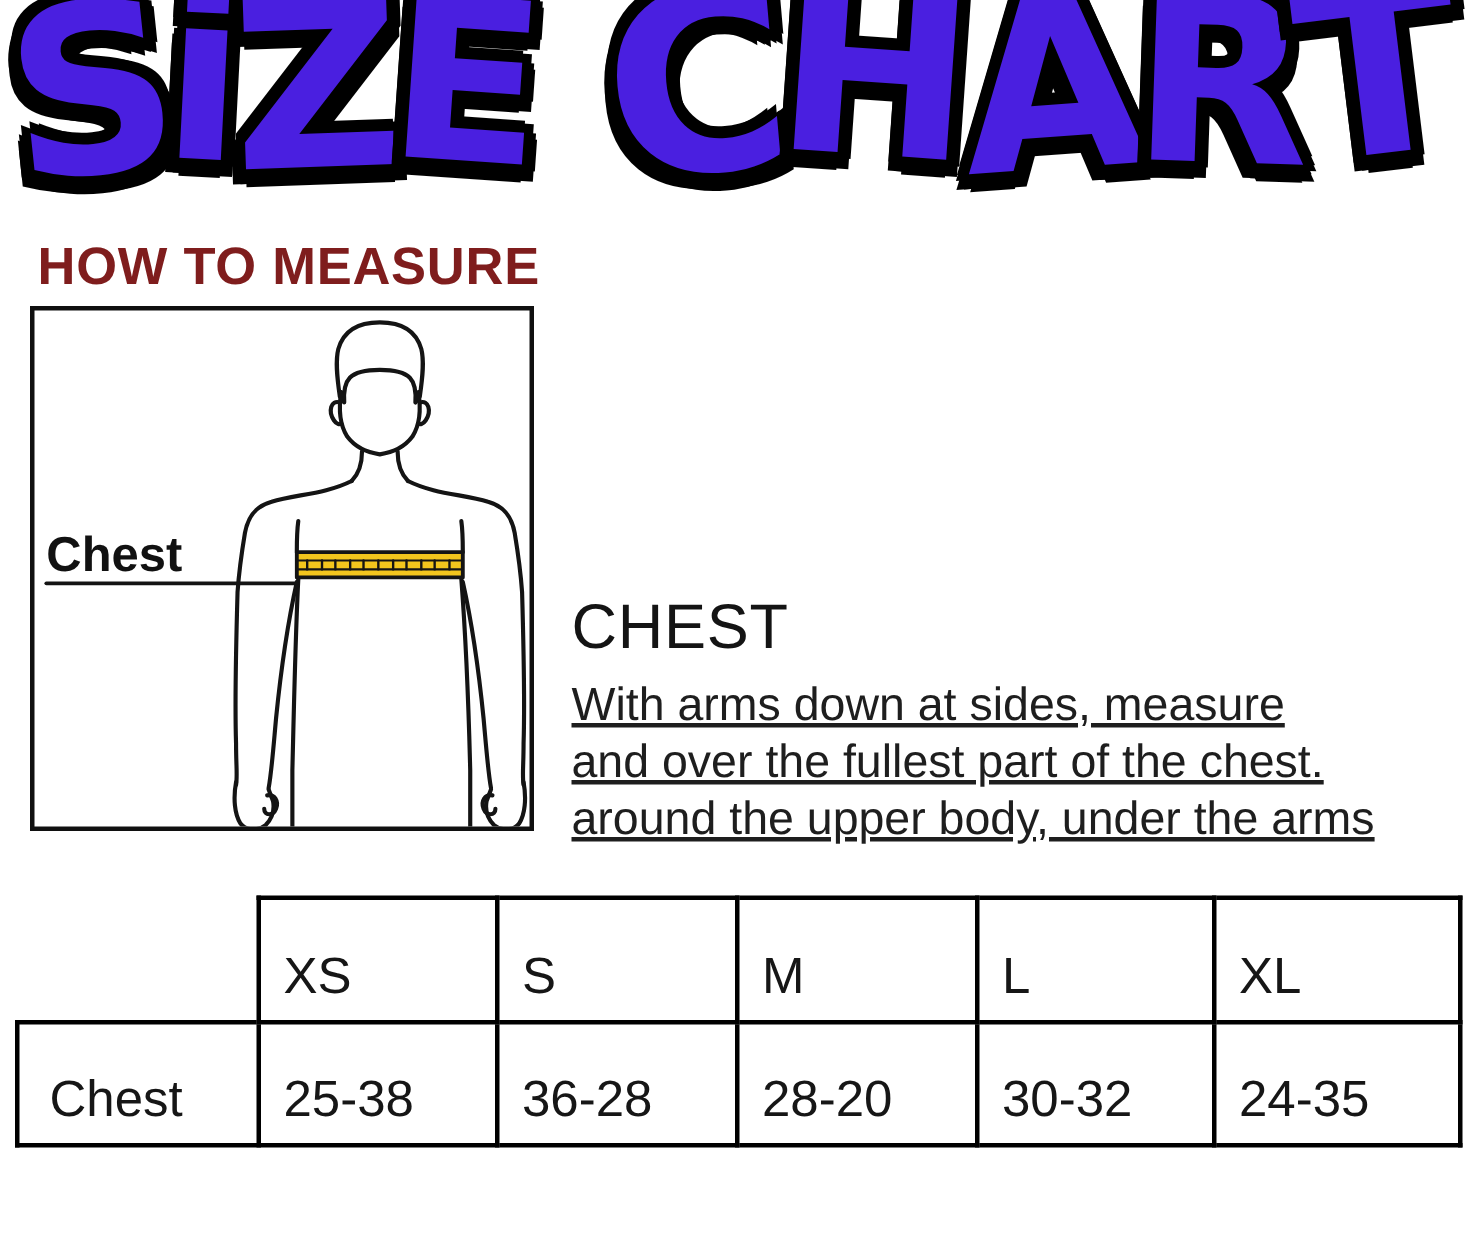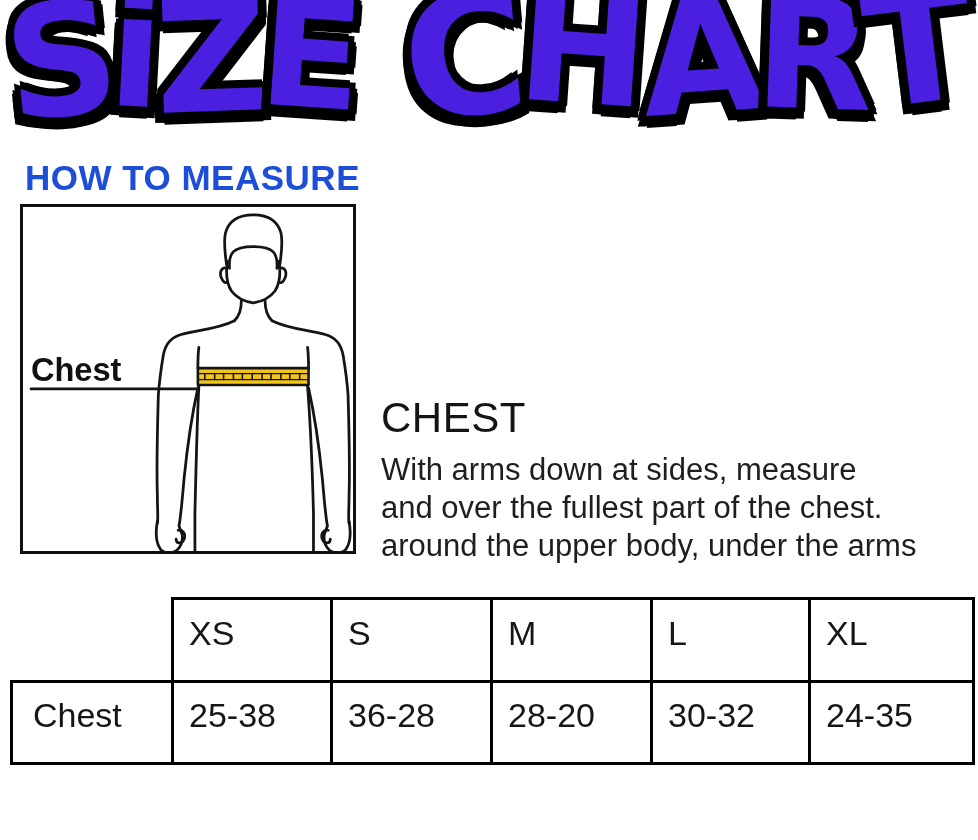--- a/index.html
+++ b/index.html
@@ -13,38 +13,38 @@
     line-height:1;margin:0 -4px;-webkit-text-stroke:4px #000;paint-order:stroke fill;
     text-shadow:
       -8px 0 #000, 8px 0 #000, 0 -8px #000, 0 8px #000,
       -6px -6px #000, 6px -6px #000, -6px 6px #000, 6px 6px #000,
       -9px 4px #000, 9px 4px #000, -4px 10px #000, 4px 10px #000,
       0 12px #000, -9px 10px #000, 8px 11px #000;}
   .sp{display:inline-block;}
 
   
   .how-heading{position:absolute;left:25px;top:158px;font-size:35px;font-weight:700;
-    letter-spacing:0.5px;color:#1d4ed8;white-space:nowrap;}
+    letter-spacing:0.5px;color:#7f1d1d;white-space:nowrap;}
 
   
   .diagram-box{position:absolute;left:20px;top:204px;width:330px;height:344px;
     border:3px solid #101010;background:#fff;}
   .diagram-box svg{display:block;width:330px;height:344px;}
 
   
   .chest-heading{position:absolute;left:381px;top:394px;font-size:42px;font-weight:400;
     color:#141414;letter-spacing:0.5px;}
   .chest-desc{position:absolute;left:381px;top:451px;font-size:31px;line-height:38px;
-    color:#1e1e1e;}
+    color:#1e1e1e;text-decoration:underline;}
 
   
   .size-table{position:absolute;left:10px;top:597px;border-collapse:collapse;
     table-layout:fixed;}
   .size-table td{border:3px solid #000;vertical-align:bottom;
-    padding:0 0 27px 15px;font-size:34px;color:#161616;overflow:hidden;white-space:nowrap;}
+    padding:0 0 9px 15px;font-size:34px;color:#161616;overflow:hidden;white-space:nowrap;}
   .size-table td.empty-cell{border:none;}
   .size-table td.row-label{padding-left:20px;}
 </style>
 </head>
 <body>
 
 <div class="page">
 
   <div class="title-banner">
       <span class="letter" style="font-size: 156px; transform: rotate(-6deg) translateY(6px); color: rgb(74, 31, 224);">S</span>

